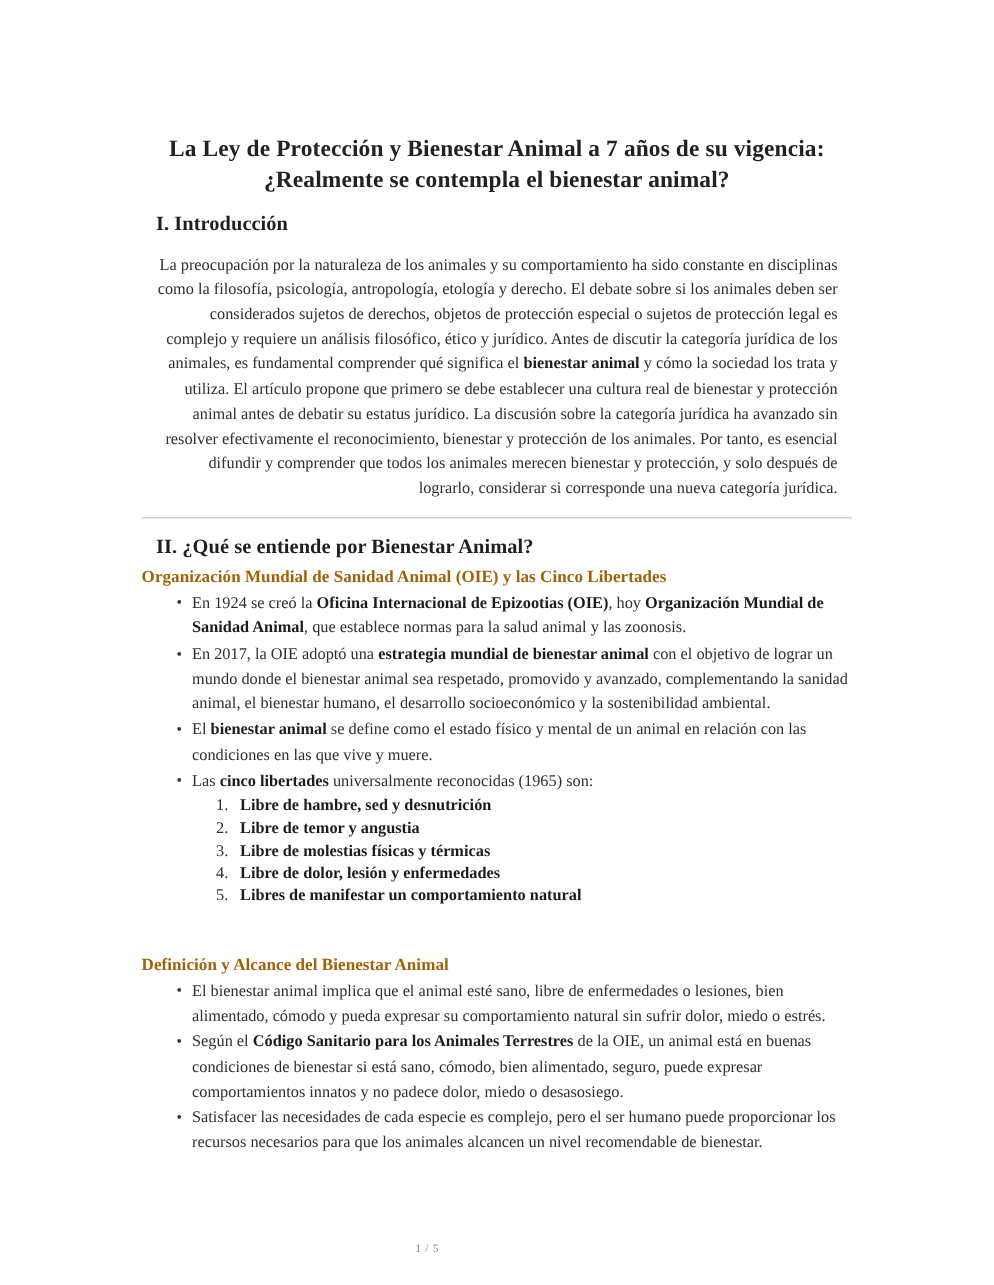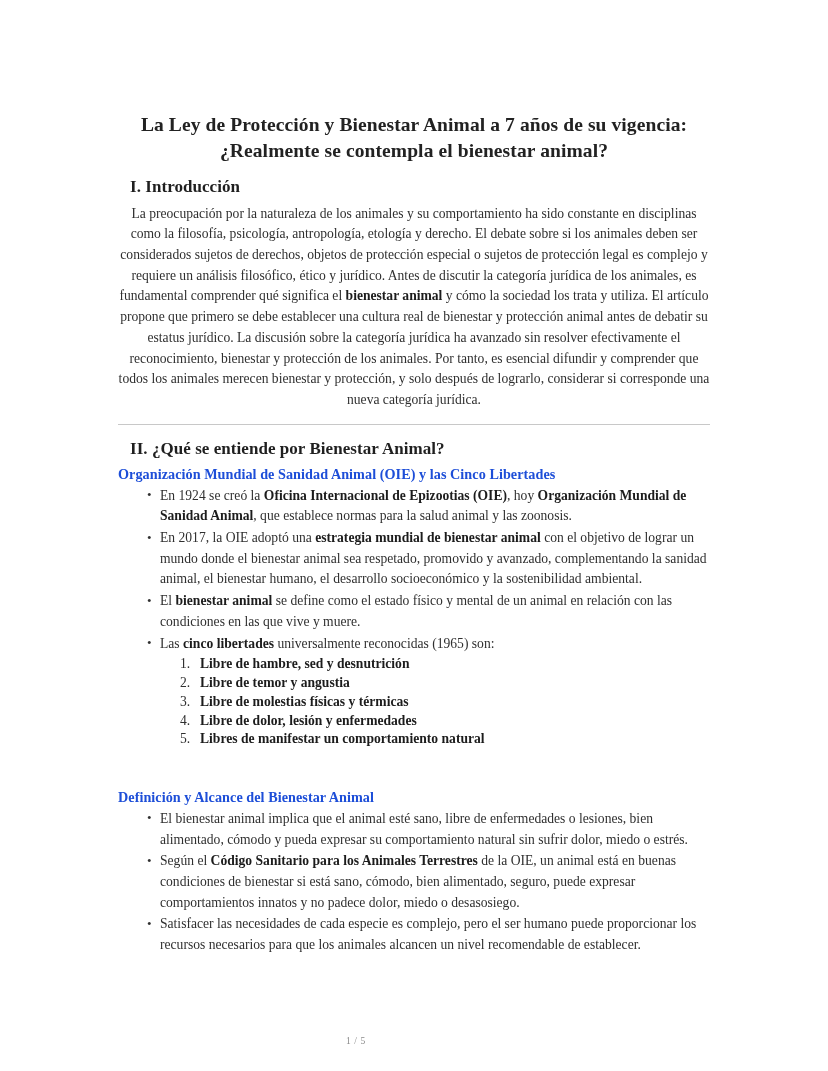--- a/index.html
+++ b/index.html
@@ -42,35 +42,35 @@
     font-weight: bold;
     color: #1f1f1f;
     margin: 0 0 5px 12px;
     padding: 0;
     line-height: 1.3;
     letter-spacing: 0.05px;
   }
   h3.sub-heading {
     font-size: 14.2px;
     font-weight: bold;
-    color: #1d4ed8;
+    color: #a16207;
     margin: 0 0 2px 0;
     padding: 0;
     line-height: 1.32;
     letter-spacing: 0.05px;
   }
 
   
   p.body-text {
     font-size: 13.6px;
     line-height: 1.525;
-    margin: 0;
+    margin: 12px;
     padding: 0;
     color: #2f2f2f;
-    text-align: center;
+    text-align: right;
   }
 
   b, strong { font-weight: bold; color: #1c1c1c; }
 
   
   .divider {
     border: none;
     border-top: 1px solid #c8c8c8;
     margin: 13px 0 13px 0;
     width: 100%;
@@ -174,19 +174,19 @@
     <div class="gap-lg"></div>
 
 
     <div class="gap-md"></div>
 
     <h3 class="sub-heading">Definición y Alcance del Bienestar Animal</h3>
 
     <ul class="bullets">
       <li><span>El bienestar animal implica que el animal esté sano, libre de enfermedades o lesiones, bien alimentado, cómodo y pueda expresar su comportamiento natural sin sufrir dolor, miedo o estrés.</span></li>
       <li><span>Según el </span><b>Código Sanitario para los Animales Terrestres</b><span> de la OIE, un animal está en buenas condiciones de bienestar si está sano, cómodo, bien alimentado, seguro, puede expresar comportamientos innatos y no padece dolor, miedo o desasosiego.</span></li>
-      <li><span>Satisfacer las necesidades de cada especie es complejo, pero el ser humano puede proporcionar los recursos necesarios para que los animales alcancen un nivel recomendable de establecer.</span></li>
+      <li><span>Satisfacer las necesidades de cada especie es complejo, pero el ser humano puede proporcionar los recursos necesarios para que los animales alcancen un nivel recomendable de bienestar.</span></li>
     </ul>
 
   </div>
 
   <div class="page-footer">1 / 5</div>
 </div>
 
 </body></html>

